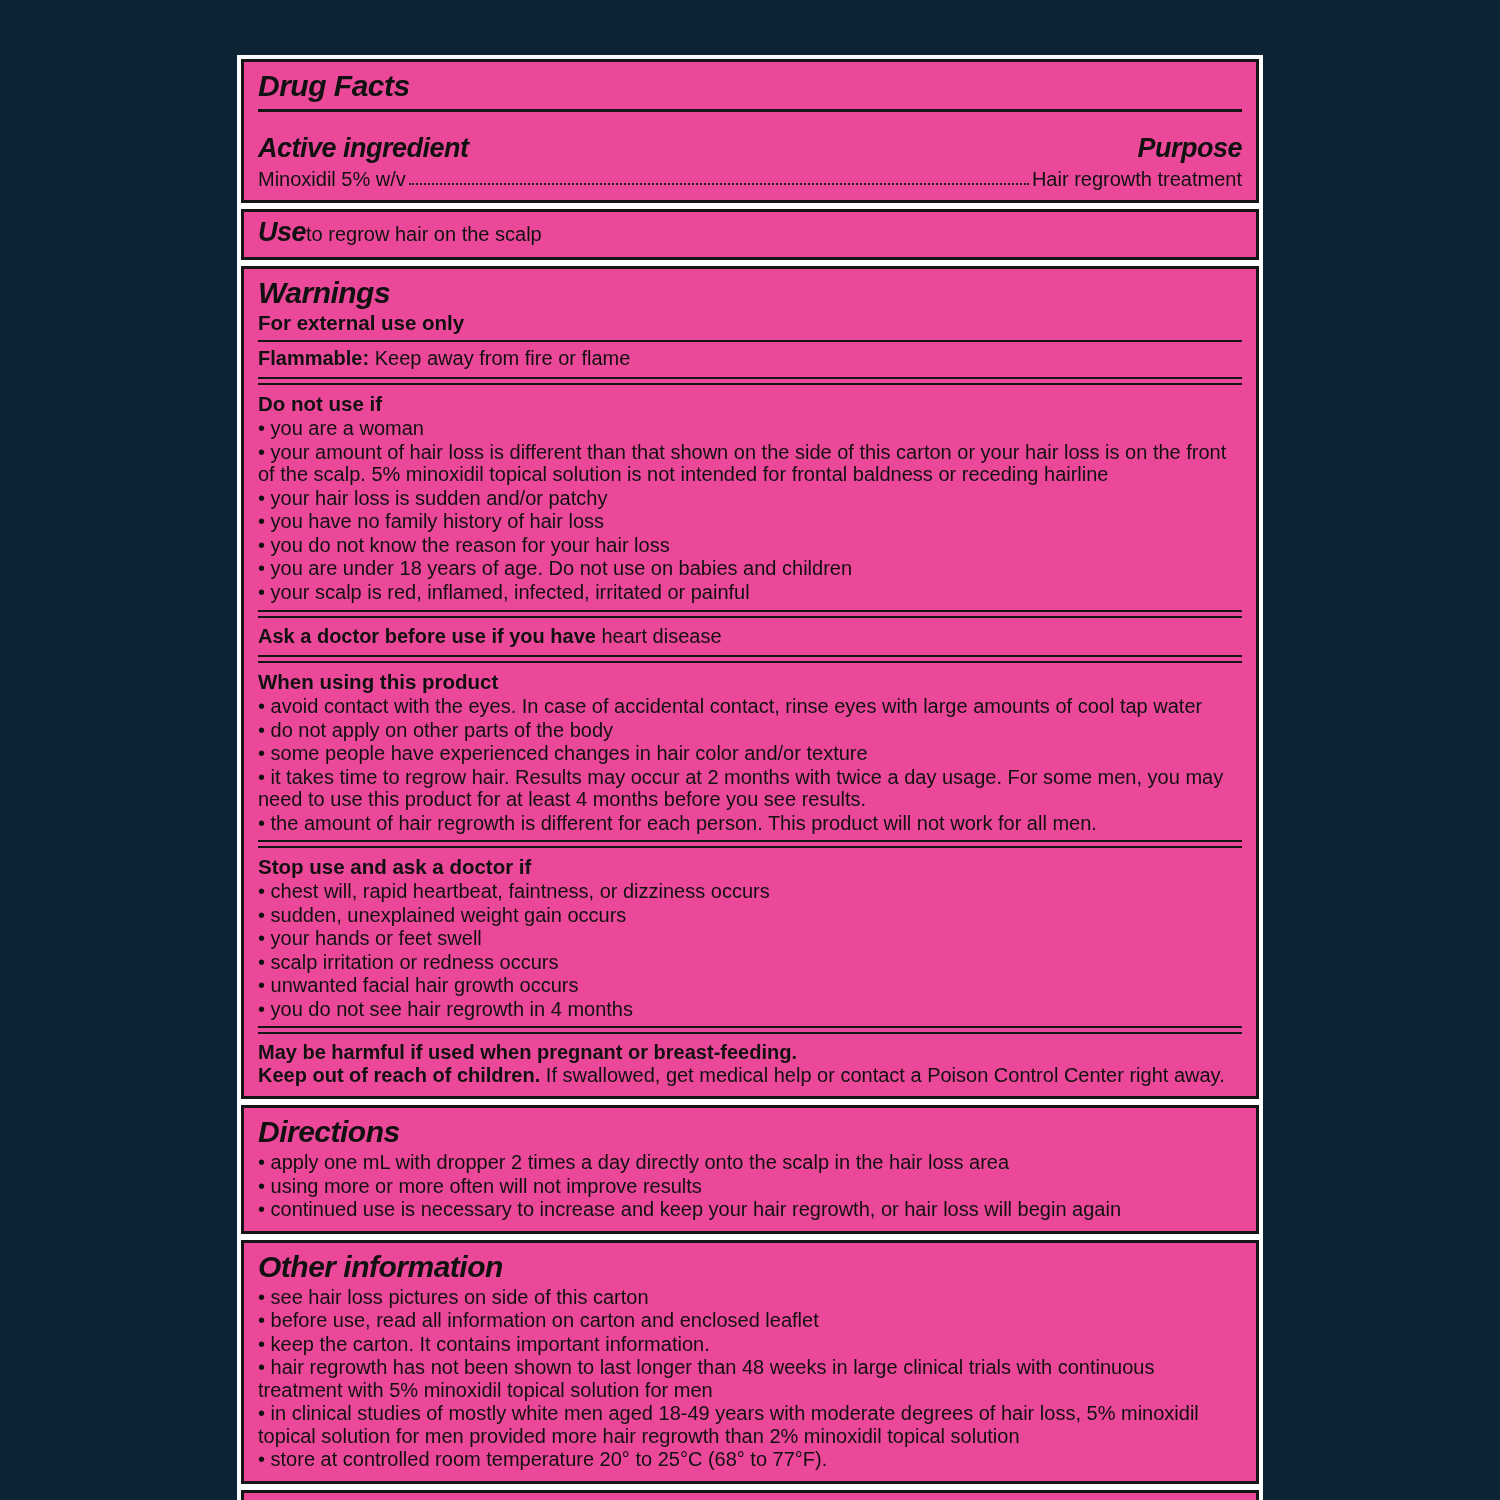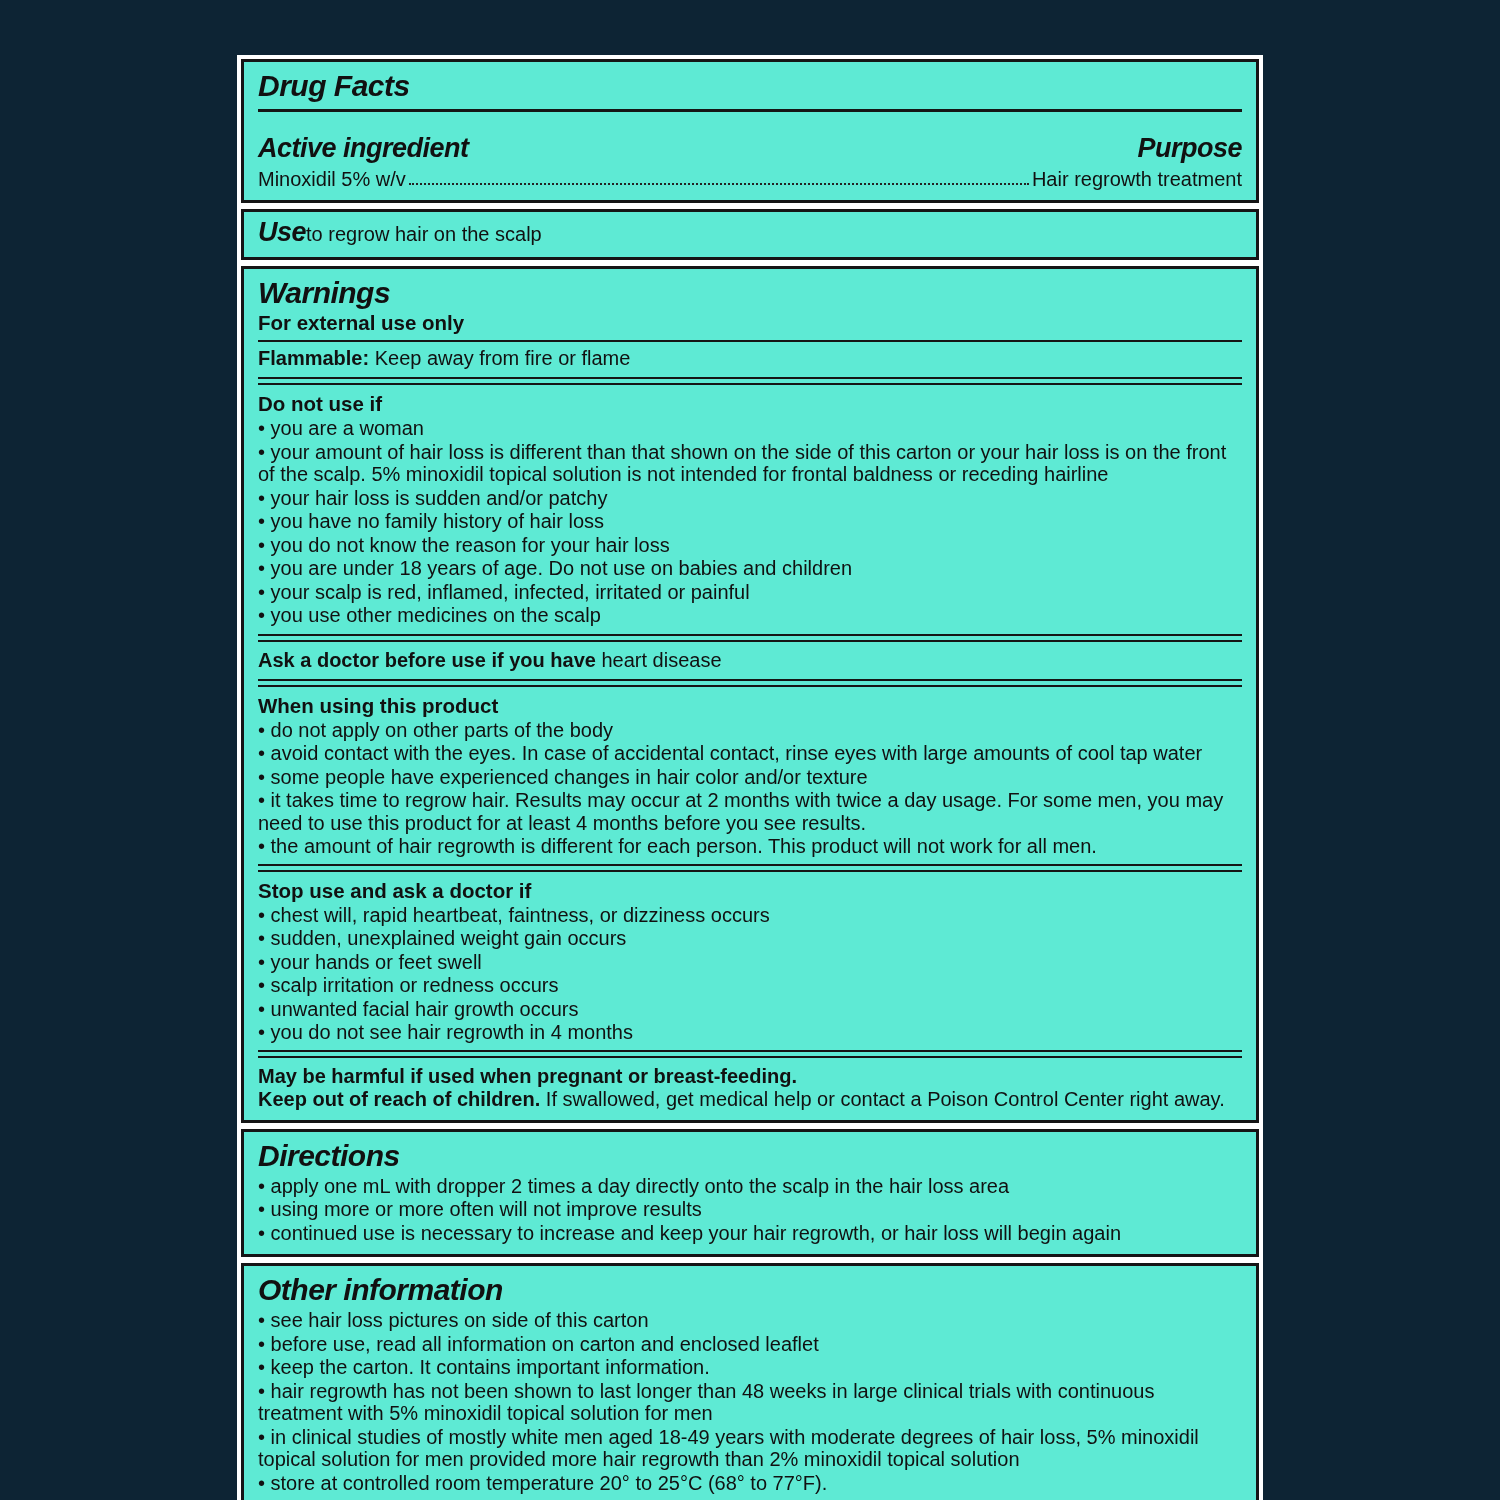--- a/index.html
+++ b/index.html
@@ -13,21 +13,21 @@
   }
   .sheet{
     position:absolute;
     left:237px;top:55px;
     width:1026px;
     background:#ffffff;
     padding:4px;
     box-sizing:border-box;
   }
   .box{
-    background:#5eead4;
+    background:#ec4899;
     border:3px solid #151515;
     padding:4px 14px 9px 14px;
     margin-bottom:6px;
     box-sizing:border-box;
   }
   .box:last-child{margin-bottom:0;}
   .title{
     font-style:italic;font-weight:bold;
     font-size:30px;line-height:36px;
     letter-spacing:-0.5px;
@@ -92,34 +92,33 @@
 
     <div class="subhead">Do not use if</div>
     <div>
         <div class="bullet">you are a woman</div>
         <div class="bullet">your amount of hair loss is different than that shown on the side of this carton or your hair loss is on the front of the scalp. 5% minoxidil topical solution is not intended for frontal baldness or receding hairline</div>
         <div class="bullet">your hair loss is sudden and/or patchy</div>
         <div class="bullet">you have no family history of hair loss</div>
         <div class="bullet">you do not know the reason for your hair loss</div>
         <div class="bullet">you are under 18 years of age. Do not use on babies and children</div>
         <div class="bullet">your scalp is red, inflamed, infected, irritated or painful</div>
-        <div class="bullet">you use other medicines on the scalp</div>
       </div>
     <div class="hr-double"></div>
 
     <div class="para mt4 mb4">
       <span class="bold">Ask a doctor before use if you have</span>
       <span>heart disease</span>
     </div>
     <div class="hr-double"></div>
 
     <div class="subhead mt2">When using this product</div>
     <div>
+        <div class="bullet">avoid contact with the eyes. In case of accidental contact, rinse eyes with large amounts of cool tap water</div>
         <div class="bullet">do not apply on other parts of the body</div>
-        <div class="bullet">avoid contact with the eyes. In case of accidental contact, rinse eyes with large amounts of cool tap water</div>
         <div class="bullet">some people have experienced changes in hair color and/or texture</div>
         <div class="bullet">it takes time to regrow hair.  Results may occur at 2 months with twice a day usage. For some men, you may need to use this product for at least 4 months before you see results.</div>
         <div class="bullet">the amount of hair regrowth is different for each person. This product will not work for all men.</div>
       </div>
     <div class="hr-double mt6"></div>
 
     <div class="subhead mt2">Stop use and ask a doctor if</div>
     <div>
         <div class="bullet">chest will, rapid heartbeat, faintness, or dizziness occurs</div>
         <div class="bullet">sudden, unexplained weight gain occurs</div>

